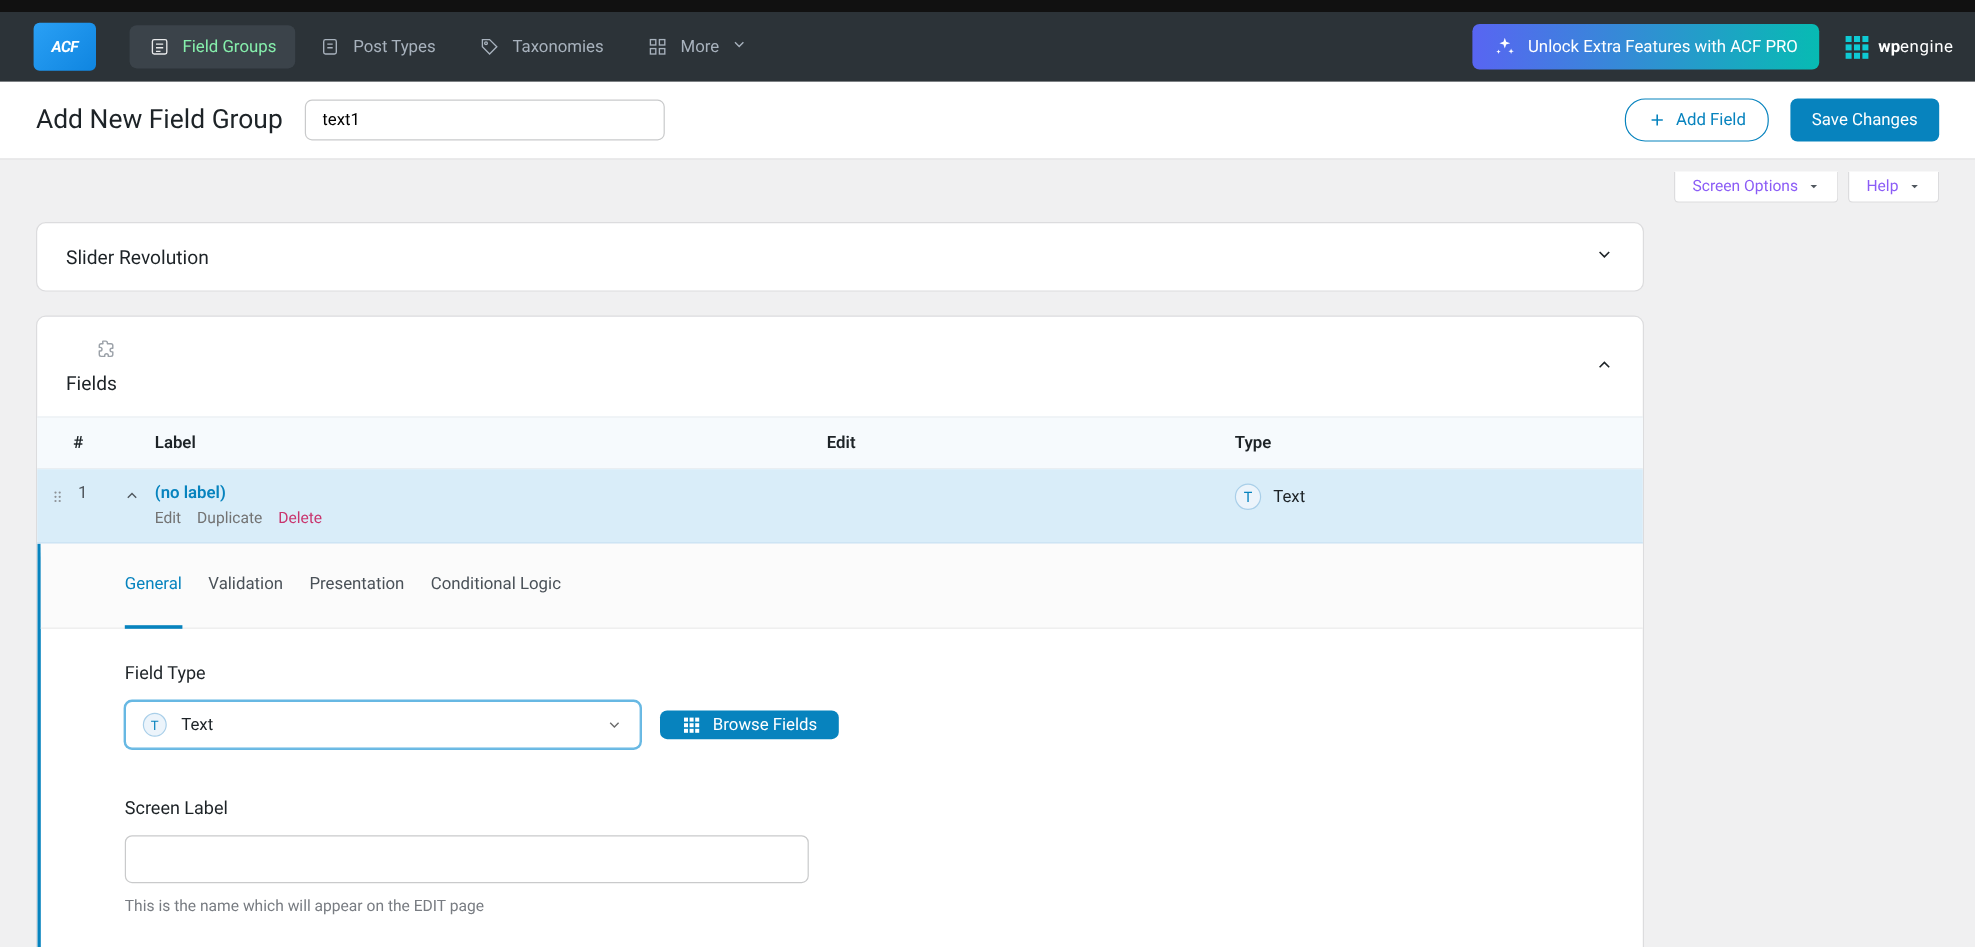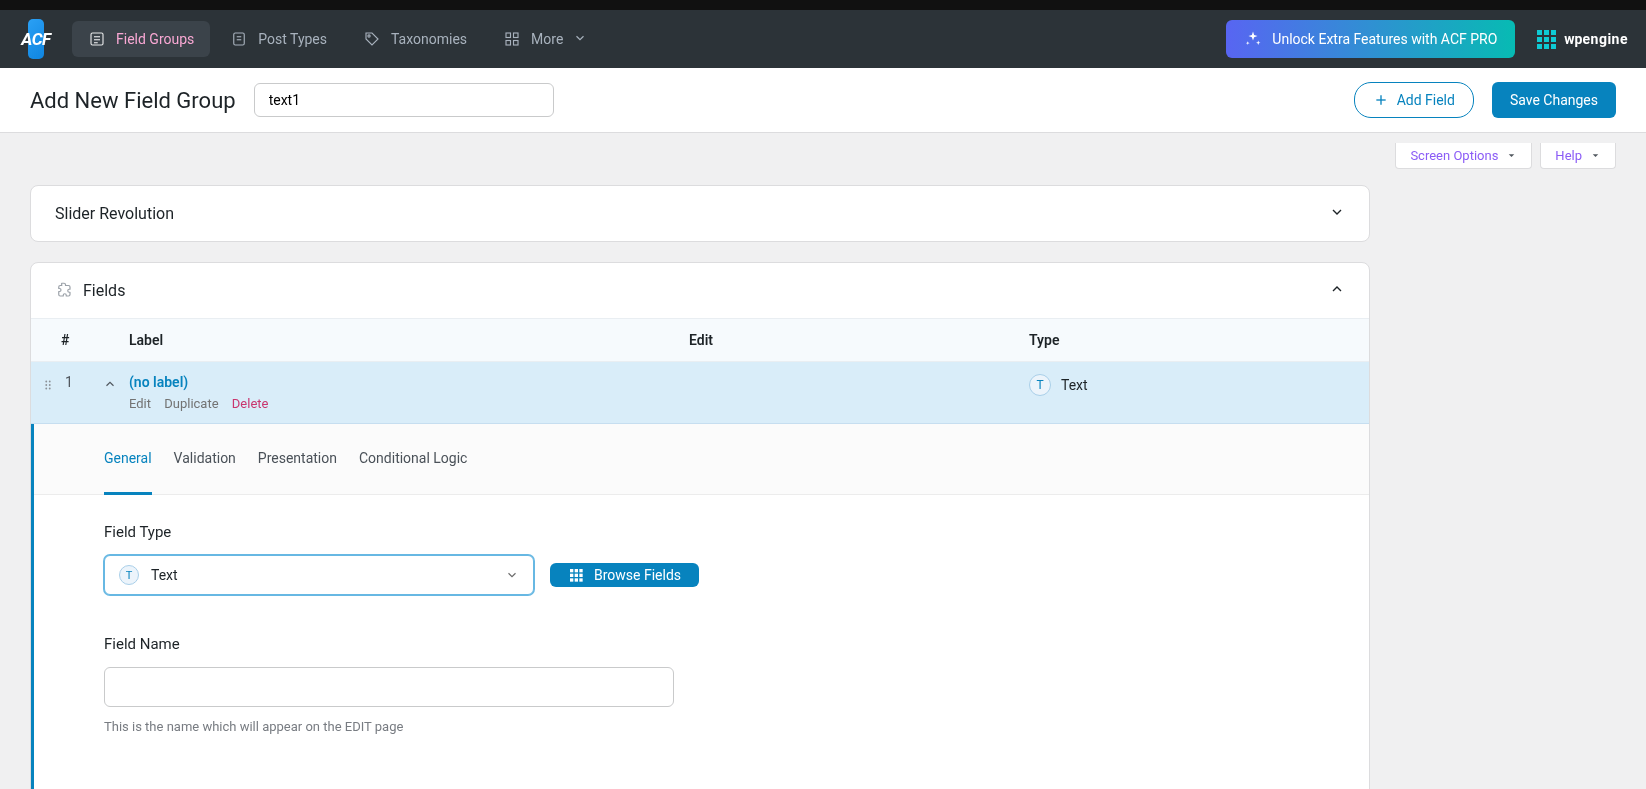--- a/index.html
+++ b/index.html
@@ -9,41 +9,41 @@
   .topnav {
     background: #2c3338;
     height: 68px;
     display: flex;
     align-items: center;
     padding: 0 18px 0 28px;
     position: relative;
     border-top: 10px solid #111;
   }
   .acf-logo {
-    width: 16px; height: 40px;
+    width: 52px; height: 40px;
     background: linear-gradient(135deg,#2aa0f5,#0f85e0);
     border-radius: 5px;
     color: #fff;
     font-weight: 700;
     font-style: italic;
-    font-size: 17px;
+    font-size: 13px;
     display: flex; align-items: center; justify-content: center;
     margin-right: 28px;
     letter-spacing: -0.5px;
   }
   .nav-items { display: flex; align-items: center; gap: 4px; flex: 1; }
   .nav-item {
     display: flex; align-items: center; gap: 10px;
     padding: 9px 16px;
     color: #a8b2bd;
     font-size: 14px;
     border-radius: 6px;
     cursor: pointer;
   }
-  .nav-item.active { background: #3b434a; color: #f9a8d4; }
+  .nav-item.active { background: #3b434a; color: #86efac; }
   .nav-ico { display:inline-flex; }
   .nav-ico svg { width:18px; height:18px; stroke:#a8b2bd; fill:none; stroke-width:1.5; }
   .nav-item.active .nav-ico svg { stroke:#e8e9ea; }
   .more-chev svg{width:14px;height:14px;stroke:#a8b2bd;fill:none;stroke-width:2;}
 
   .pro-btn {
     background: linear-gradient(90deg,#5865f2,#07bbb3);
     color:#fff;
     padding: 10px 18px;
     border-radius: 6px;
@@ -52,21 +52,21 @@
     cursor:pointer;
     margin-right: 22px;
   }
   .pro-btn svg{width:18px;height:18px;fill:#fff;}
   .wpengine { display:flex; align-items:center; gap:8px; color:#fff; font-size:14px; }
   .wpengine .sq {
     display:grid; grid-template-columns:repeat(3,5px); grid-template-rows:repeat(3,5px); gap:2px;
   }
   .wpengine .sq span{ background:#0ecad4; }
   .wpengine .wp { font-weight:700; }
-  .wpengine .eng { font-weight:700; letter-spacing:0.5px; }
+  .wpengine .eng { font-weight:400; letter-spacing:0.5px; }
 
   
   .headerbar {
     background:#fff;
     border-bottom:1px solid #dcdcde;
     padding: 14px 30px;
     display:flex;
     align-items:center;
     gap:18px;
   }
@@ -127,21 +127,21 @@
     border-radius:8px;
     margin-bottom:20px;
   }
   .metabox-head{
     display:flex;align-items:center;justify-content:space-between;
     padding:18px 24px;
     cursor:pointer;
   }
   .metabox-head .ttl{font-size:16px;}
   .metabox-head .chev svg{width:16px;height:16px;stroke:#1d2327;fill:none;stroke-width:2;}
-  .fields-head{display:flex;align-items:flex-start;gap:10px;}
+  .fields-head{display:flex;align-items:flex-end;gap:10px;flex-direction:column;}
   .fields-head svg{width:18px;height:18px;stroke:#9ba1a8;fill:none;stroke-width:1.6;}
 
   .thead{
     display:flex;
     background:#f6fafd;
     border-top:1px solid #e9eef2;
     border-bottom:1px solid #e9eef2;
     padding: 13px 0;
     font-size:14px;font-weight:600;
   }
@@ -419,21 +419,21 @@
                   <rect x="3" y="17" width="5" height="5"></rect>
                   <rect x="10" y="17" width="5" height="5"></rect>
                   <rect x="17" y="17" width="5" height="5"></rect>
                 </svg>
               <span>Browse Fields</span>
             </button>
           </div>
         </div>
 
         <div class="setting">
-          <label>Field Name</label>
+          <label>Screen Label</label>
           <input class="plain-input" value="" style="">
           <div class="helper">This is the name which will appear on the EDIT page</div>
         </div>
       </div>
     </div>
 
   </div>
 </div>
 
 </body></html>

